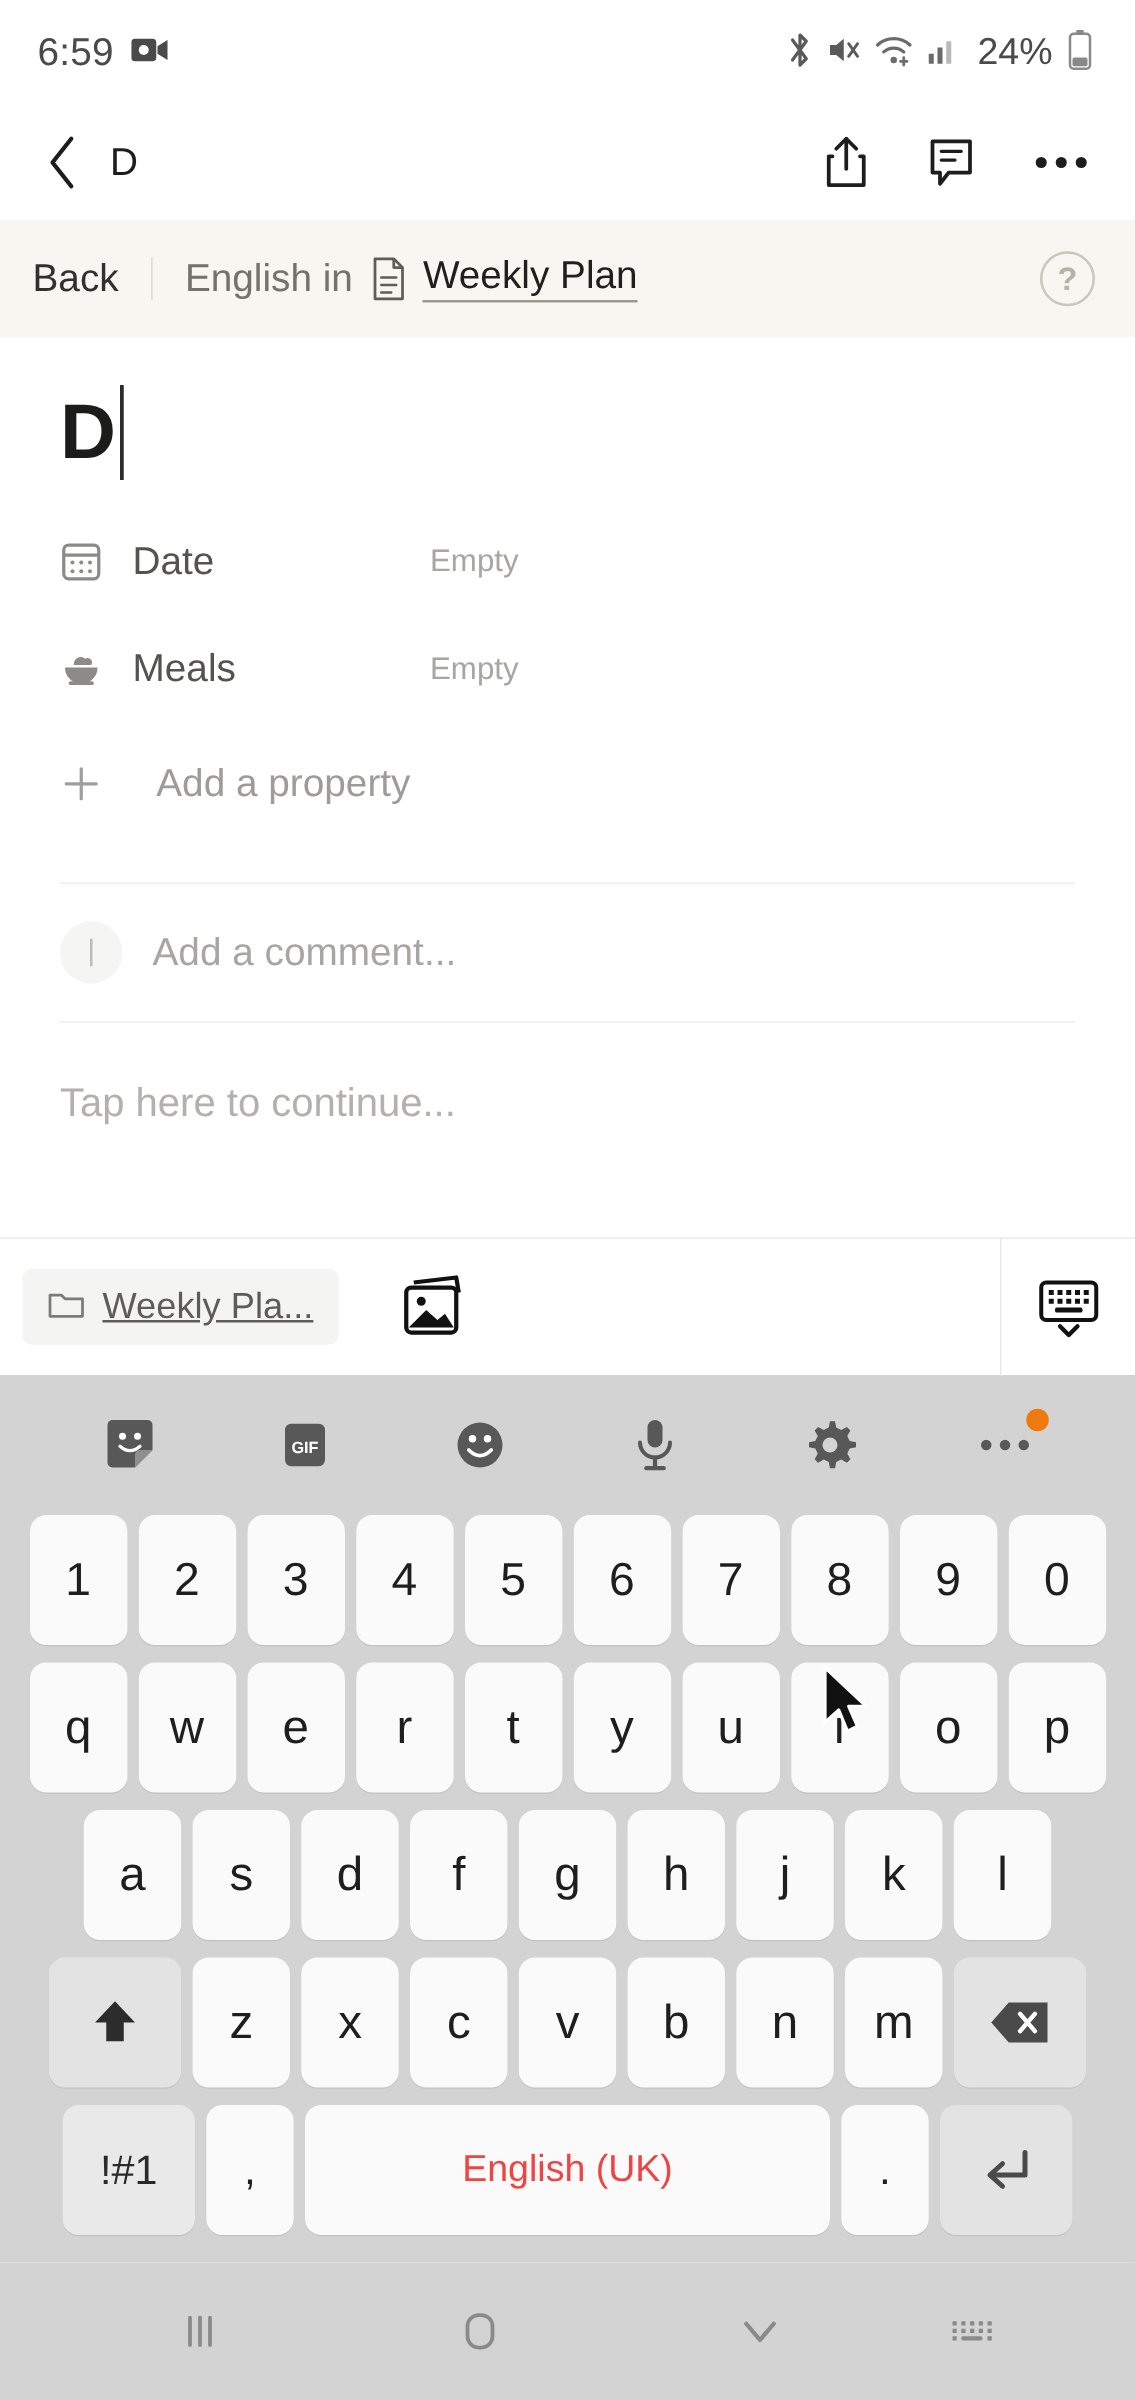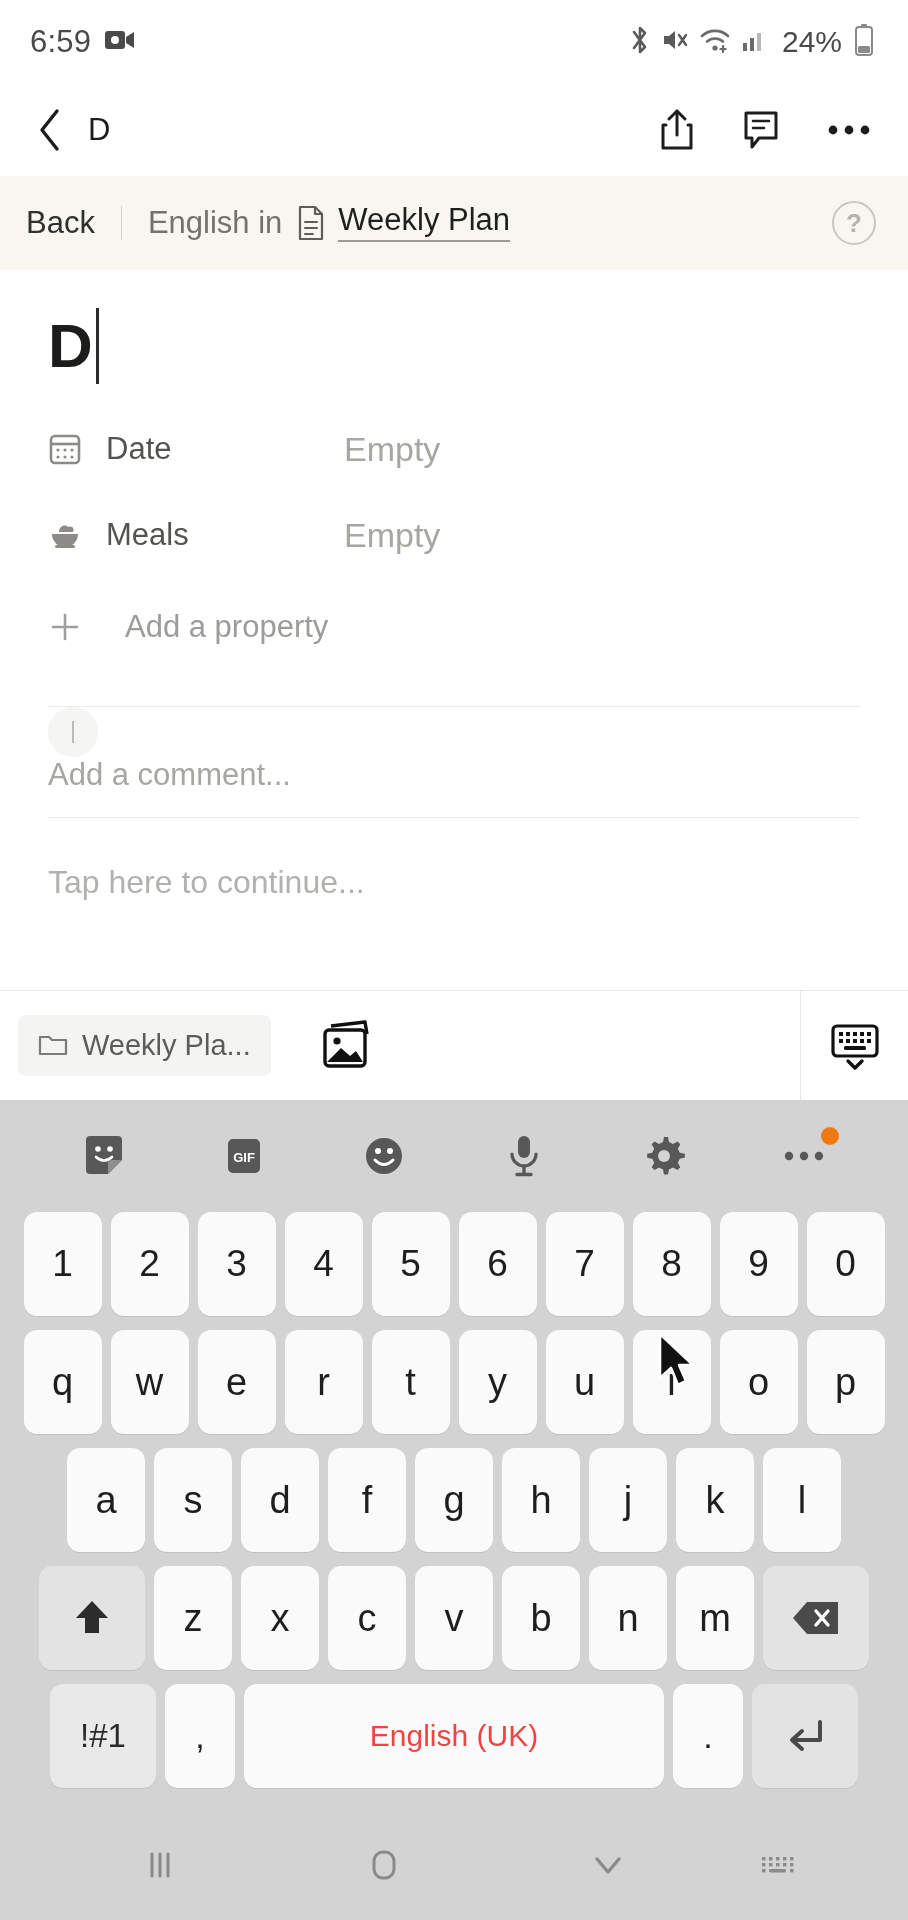--- a/index.html
+++ b/index.html
@@ -163,21 +163,21 @@
     width: 46px;
     display: flex; align-items: center; justify-content: flex-start;
     margin-right: 12px;
   }
   .prop-label {
     font-size: 31px;
     color: #55534f;
     width: 238px;
   }
   .prop-value {
-    font-size: 34px;
+    font-size: 25px;
     color: #a8a6a1;
   }
   .add-prop-row {
     display: flex;
     align-items: center;
     height: 86px;
     margin-top: 6px;
     gap: 19px;
   }
   .add-plus {
@@ -189,22 +189,22 @@
     font-size: 31px;
     color: #9e9c98;
   }
   .divider {
     height: 1px;
     background: #ebeae8;
     margin: 36px 0 0 0;
   }
   .comment-row {
     display: flex;
+    align-items: center;
     height: 110px;
-    flex-direction: column;
   }
   .comment-avatar {
     width: 50px; height: 50px;
     border-radius: 50%;
     background: #f5f5f4;
     display: flex; align-items: center; justify-content: center;
     margin-right: 24px;
     flex: 0 0 auto;
   }
   .comment-avatar span {
@@ -238,20 +238,21 @@
     align-items: center;
     background: #f4f4f3;
     border-radius: 8px;
     padding: 14px 20px;
     gap: 14px;
   }
   .sugg-chip-label {
     font-size: 29px;
     color: #5e5c58;
     white-space: nowrap;
+    text-decoration: underline;
   }
   .sugg-img-btn {
     margin-left: 46px;
     width: 60px; height: 60px;
     display: flex; align-items: center; justify-content: center;
   }
   .sugg-spacer { flex: 1 1 auto; }
   .sugg-kbd {
     width: 108px;
     height: 110px;

